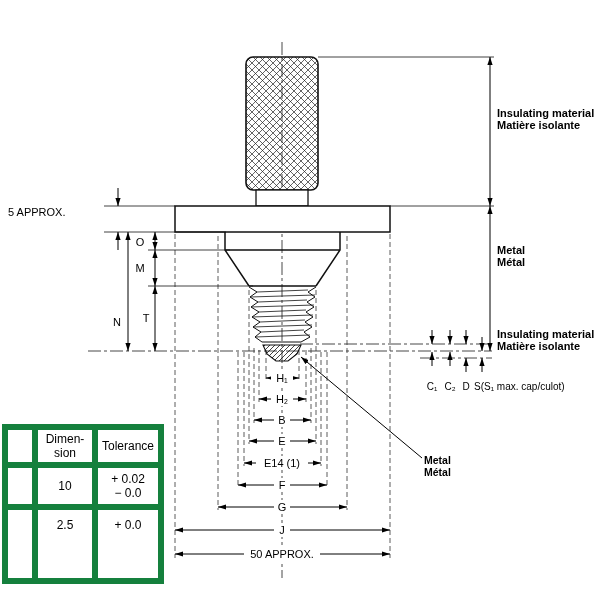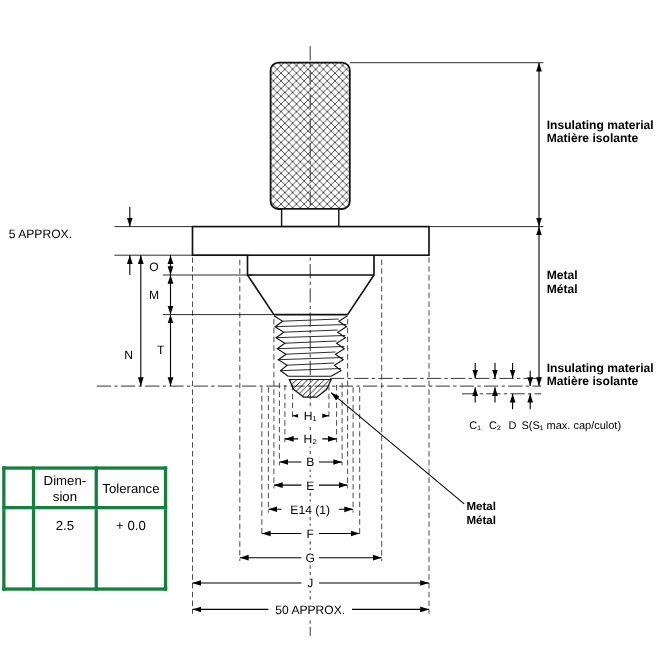--- a/index.html
+++ b/index.html
@@ -14,21 +14,21 @@
   .xline{stroke:#111;stroke-width:.8}
   .dim{stroke:#000;stroke-width:1;marker-start:url(#arwS);marker-end:url(#arwE)}
   .dimE{stroke:#000;stroke-width:1;marker-end:url(#arwE)}
   .gap{fill:#fff;stroke:none}
   .lbl{font:11px "Liberation Sans",sans-serif;fill:#000}
   .lblB{font:bold 11px "Liberation Sans",sans-serif;fill:#000}
   .lblS{font:10px "Liberation Sans",sans-serif;fill:#000}
   .lblBS{font:bold 10.5px "Liberation Sans",sans-serif;fill:#000}
   .mid{text-anchor:middle}
   .tol-table{position:absolute;left:2px;top:424px;border-collapse:collapse;background:#fff}
-  .tol-table td,.tol-table th{border:3px solid #15803d;font:12px "Liberation Sans",sans-serif;
+  .tol-table td,.tol-table th{border:6px solid #15803d;font:12px "Liberation Sans",sans-serif;
     font-weight:normal;text-align:center;vertical-align:middle;white-space:pre-line;padding:2px;color:#000}
   .c0{width:20px}.c1{width:50px}.c2{width:56px}
   .hrow{height:36px}.r{height:42px}.rlast{height:74px}
   .rlast td{vertical-align:top;padding-top:8px}
 </style>
 </head>
 <body>
 
 <div class="sheet">
 
@@ -159,20 +159,26 @@
 </svg>
 
 <table class="tol-table">
   <tbody>
         <tr class="hrow">
     <th class="c0"></th>
     <th class="c1">Dimen-
 sion</th>
     <th class="c2">Tolerance</th>
   </tr>
+  <tr class="r">
+    <td></td>
+    <td>10</td>
+    <td>+ 0.02
+− 0.0</td>
+  </tr>
   <tr class="rlast">
     <td></td>
     <td>2.5</td>
     <td>+ 0.0</td>
   </tr>
 </tbody>
     </table>
 
 </div>
 

